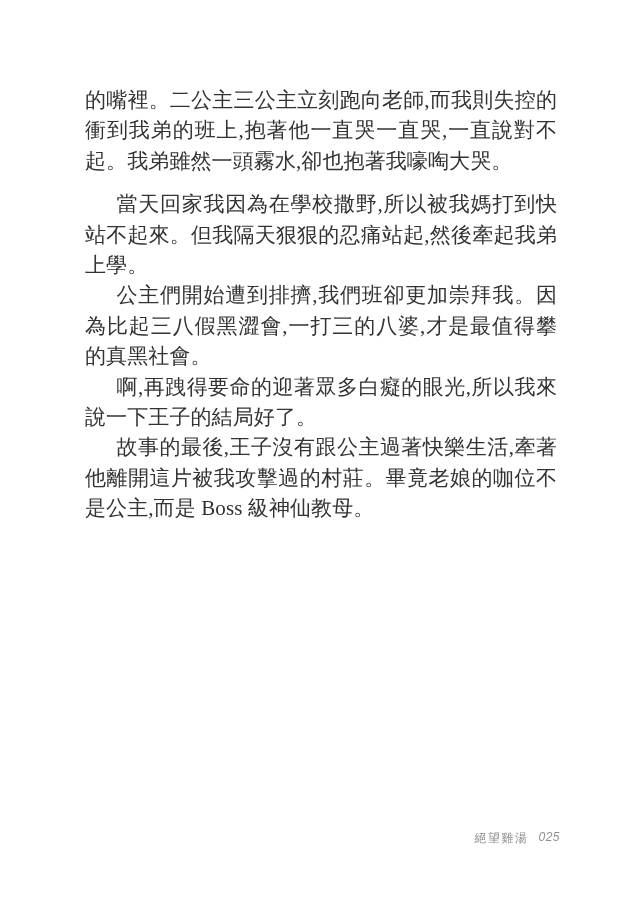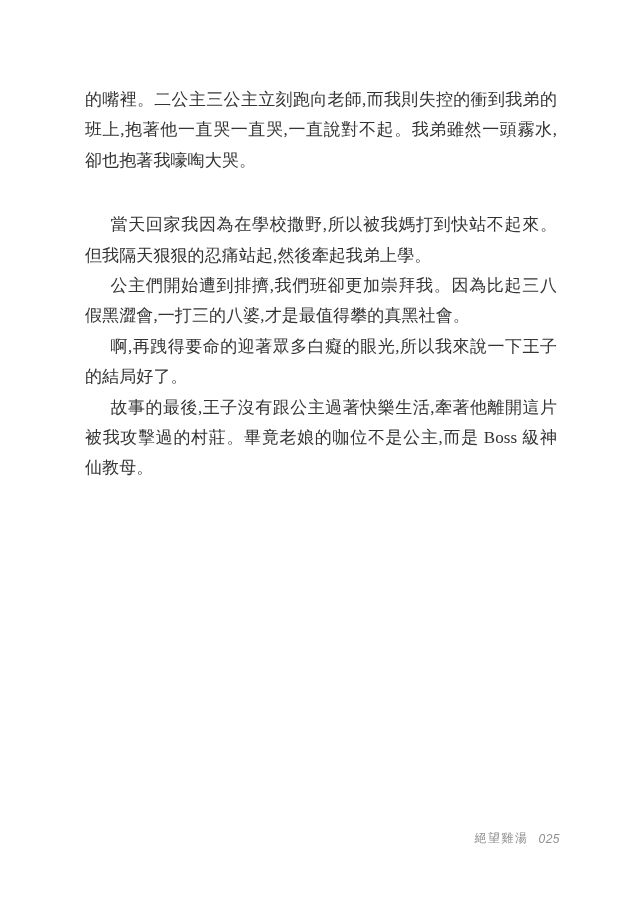--- a/index.html
+++ b/index.html
@@ -13,42 +13,42 @@
     width: 640px;
     height: 900px;
     background: #ffffff;
     overflow: hidden;
   }
   .text-block {
     position: absolute;
     left: 85px;
     top: 85px;
     width: 472px;
-    font-size: 17px;
+    font-size: 21px;
     line-height: 30.4px;
     color: #333333;
     text-align: justify;
     letter-spacing: 0.1px;
   }
   .text-block p {
     margin: 0;
     text-indent: 1.5em;
   }
   .text-block p.no-indent {
     text-indent: 0;
   }
   .text-block p.section-gap {
-    margin-top: 34px;
+    margin-top: 13px;
   }
   .footer {
     position: absolute;
     top: 830px;
     right: 80px;
     display: flex;
-    align-items: center;
+    align-items: flex-start;
     gap: 10px;
     font-family: "Liberation Sans", "DejaVu Sans", sans-serif;
     font-size: 12px;
     color: #8e8e8e;
   }
   .footer .book-title {
     letter-spacing: 1.5px;
   }
   .footer .page-number {
     letter-spacing: 0.5px;

